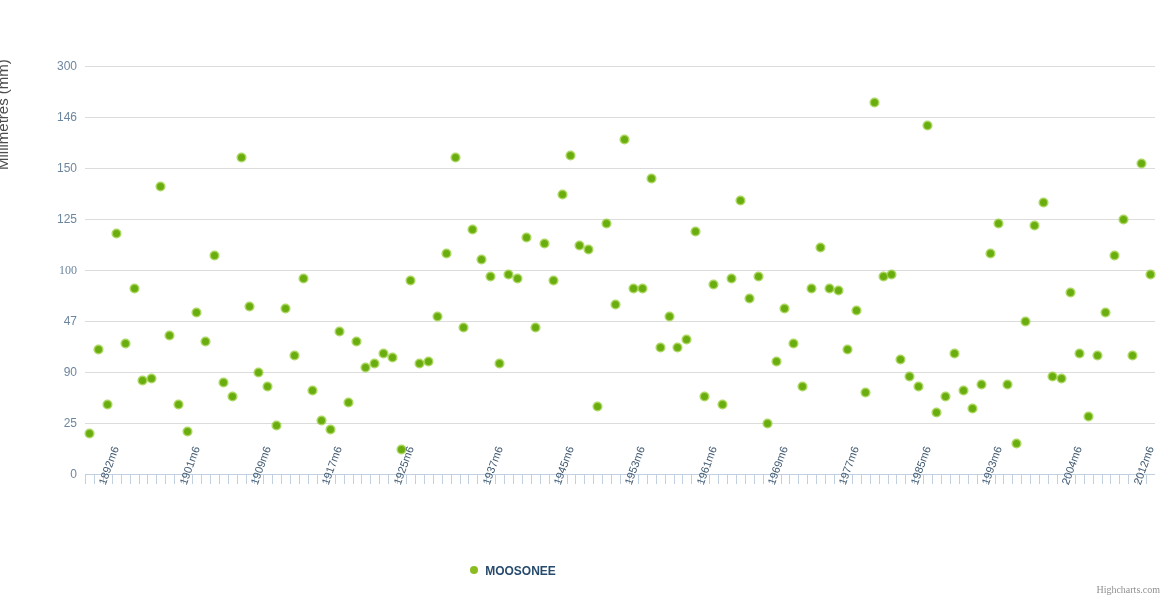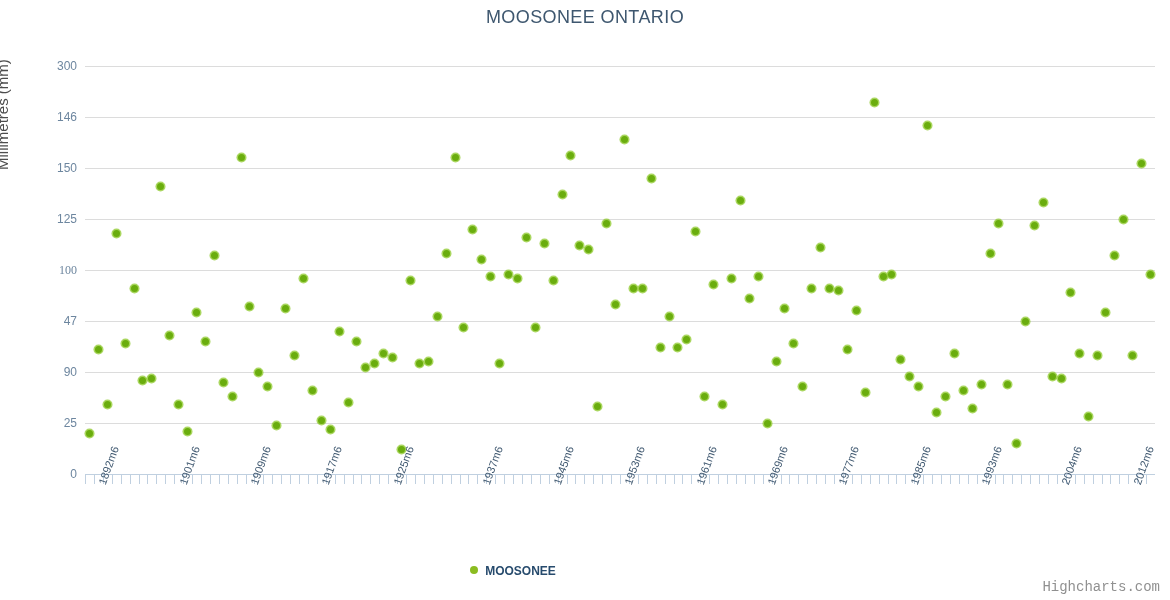--- a/index.html
+++ b/index.html
@@ -135,32 +135,31 @@
     position: relative;
     top: -1px;
   }
   .legend-label {
     vertical-align: middle;
   }
   .credits {
     position: absolute;
     right: 10px;
     bottom: 5px;
-    font-size: 14px;
+    font-size: 10px;
     color: #909090;
-    font-family: Liberation Mono, monospace;
+    font-family: Liberation Serif, serif;
     margin-left: 46px;
   }
 </style>
 </head>
 <body>
 
 <div id="chart-root">
 
-  <div class="chart-title">MOOSONEE ONTARIO</div>
 
 
   <div class="y-axis-title">Millimetres (mm)</div>
 
   <div id="y-labels">
       <div class="y-label" style="top: 474px;">0</div>
       <div class="y-label" style="top: 423px; text-align: right;">25</div>
       <div class="y-label" style="top: 372px;">90</div>
       <div class="y-label" style="top: 321px;">47</div>
       <div class="y-label" style="top: 270px; font-family: Liberation Serif, serif;">100</div>

